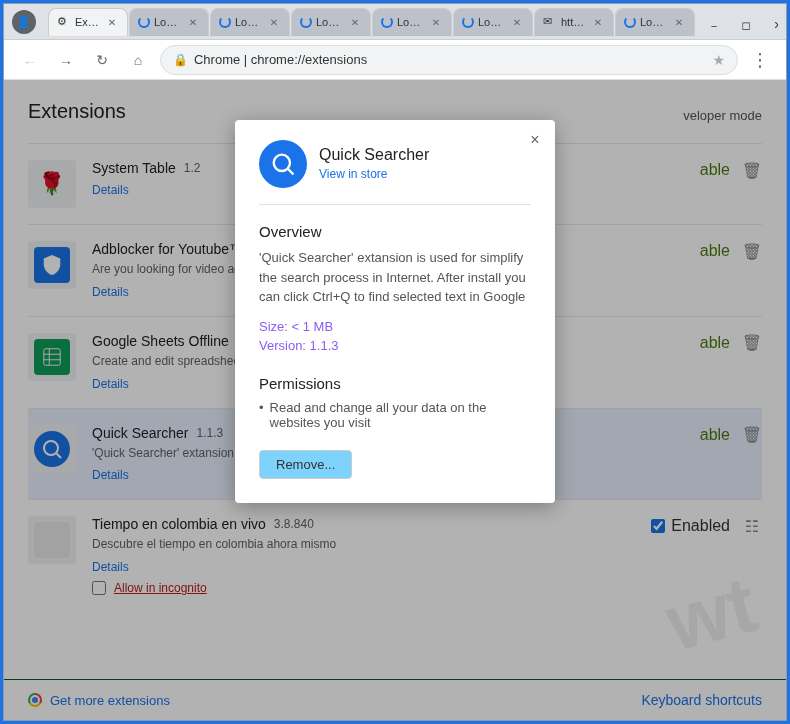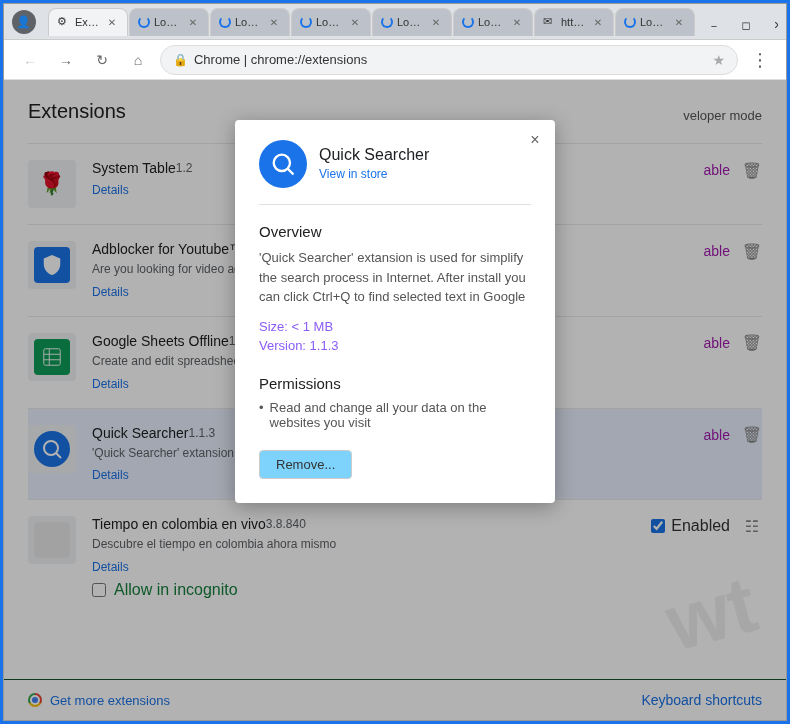--- a/index.html
+++ b/index.html
@@ -233,21 +233,21 @@
       overflow: hidden;
     }
 
     .ext-info {
       flex: 1;
     }
 
     .ext-name-row {
       display: flex;
       align-items: center;
-      gap: 0;
+      gap: 8px;
       margin-bottom: 4px;
     }
 
     .ext-name {
       font-size: 14px;
       font-weight: 500;
       color: #202124;
     }
 
     .ext-version {
@@ -287,22 +287,22 @@
       height: 14px;
       accent-color: #1a73e8;
     }
 
     .enabled-label {
       font-size: 16px;
       color: #333;
     }
 
     .enable-btn {
-      font-size: 14px;
-      color: #a21caf;
+      font-size: 16px;
+      color: #4d7c0f;
       cursor: pointer;
       border: none;
       background: transparent;
     }
 
     .delete-btn {
       width: 20px;
       height: 20px;
       display: flex;
       align-items: center;
@@ -324,22 +324,23 @@
       gap: 8px;
       margin-top: 6px;
     }
 
     .allow-incognito input {
       width: 14px;
       height: 14px;
     }
 
     .allow-incognito label {
-      font-size: 16px;
-      color: #15803d;
+      font-size: 12px;
+      color: #b91c1c;
+      text-decoration: underline;
     }
 
     
     .footer {
       padding: 12px 24px;
       display: flex;
       align-items: center;
       justify-content: space-between;
       border-top: 1px solid #14532d;
     }

